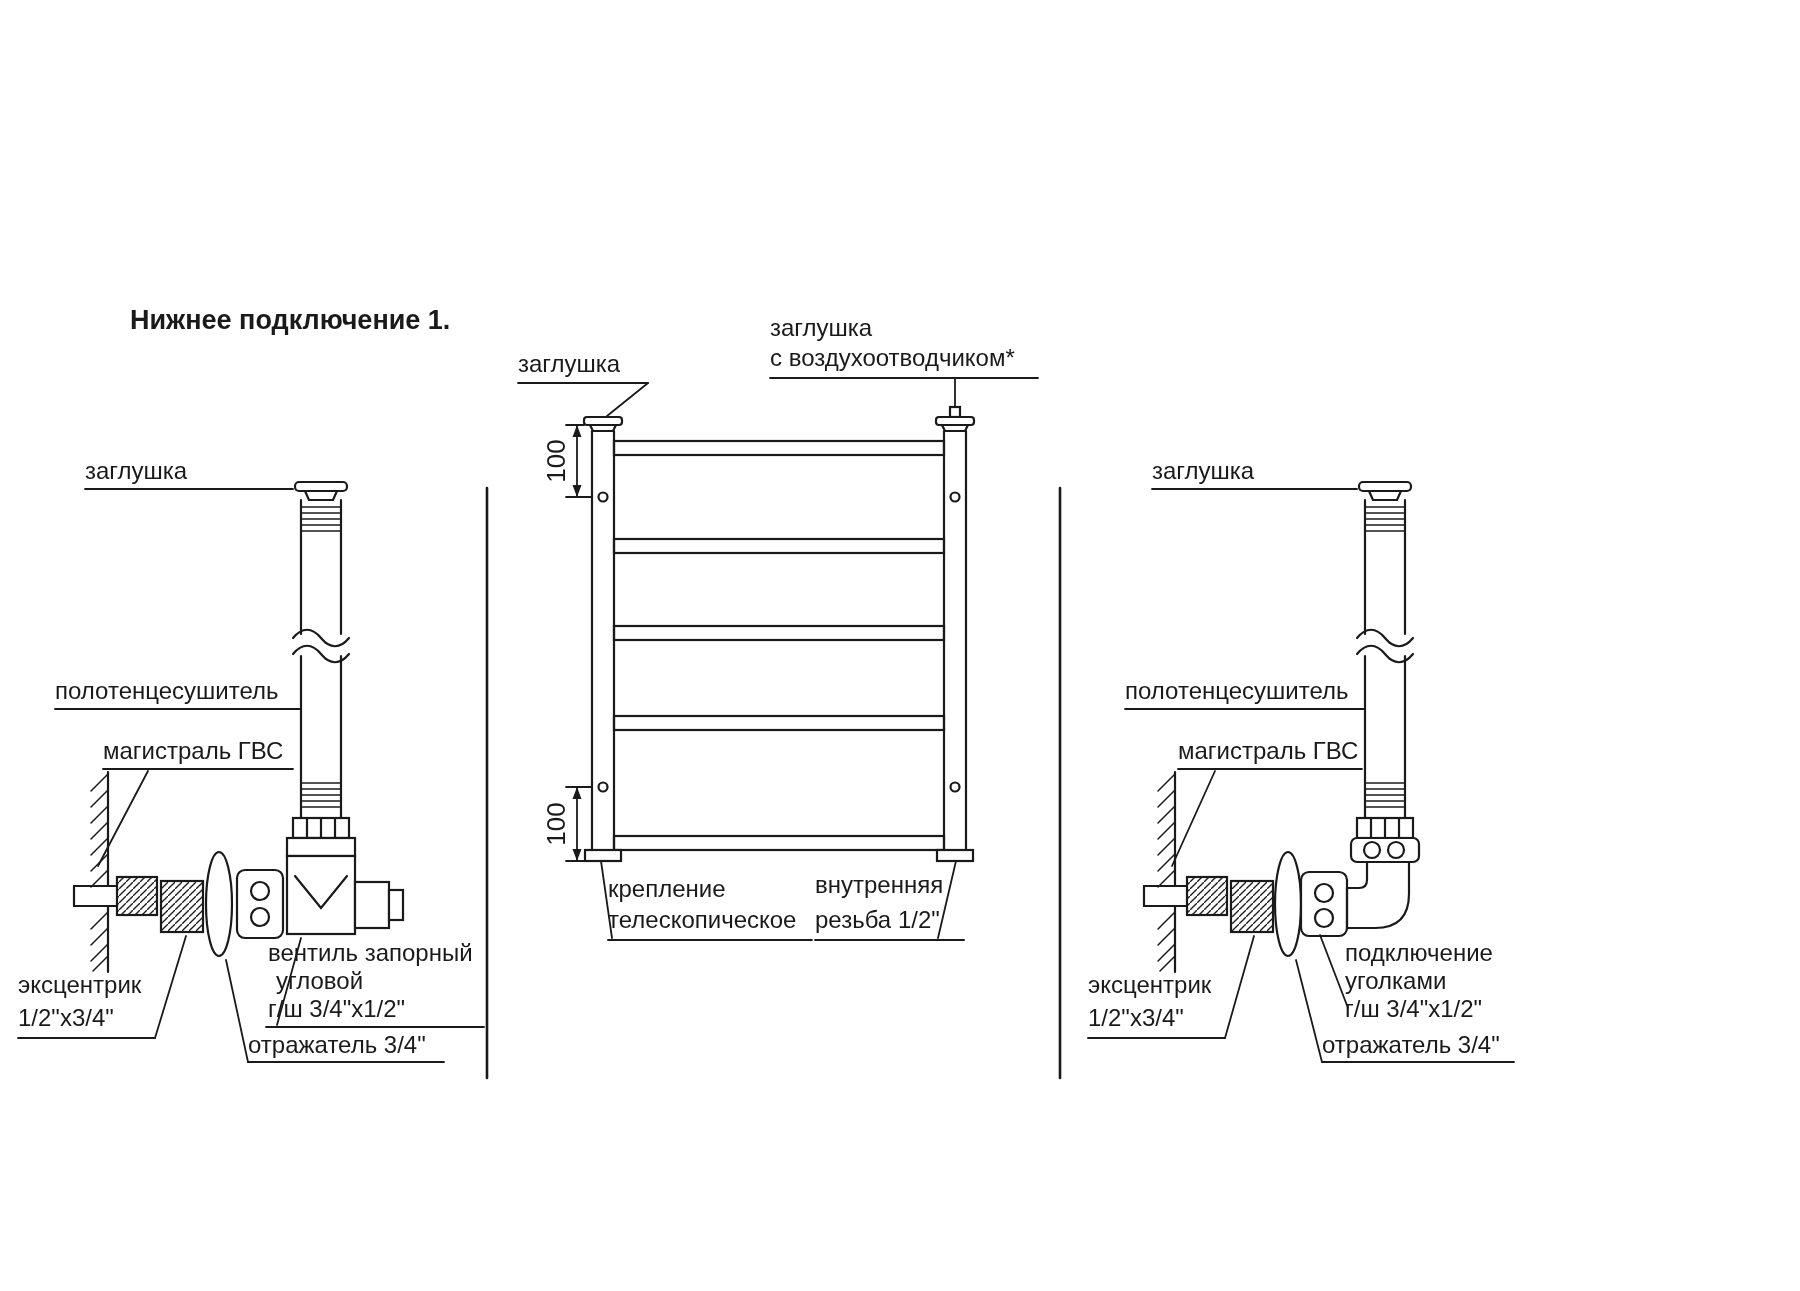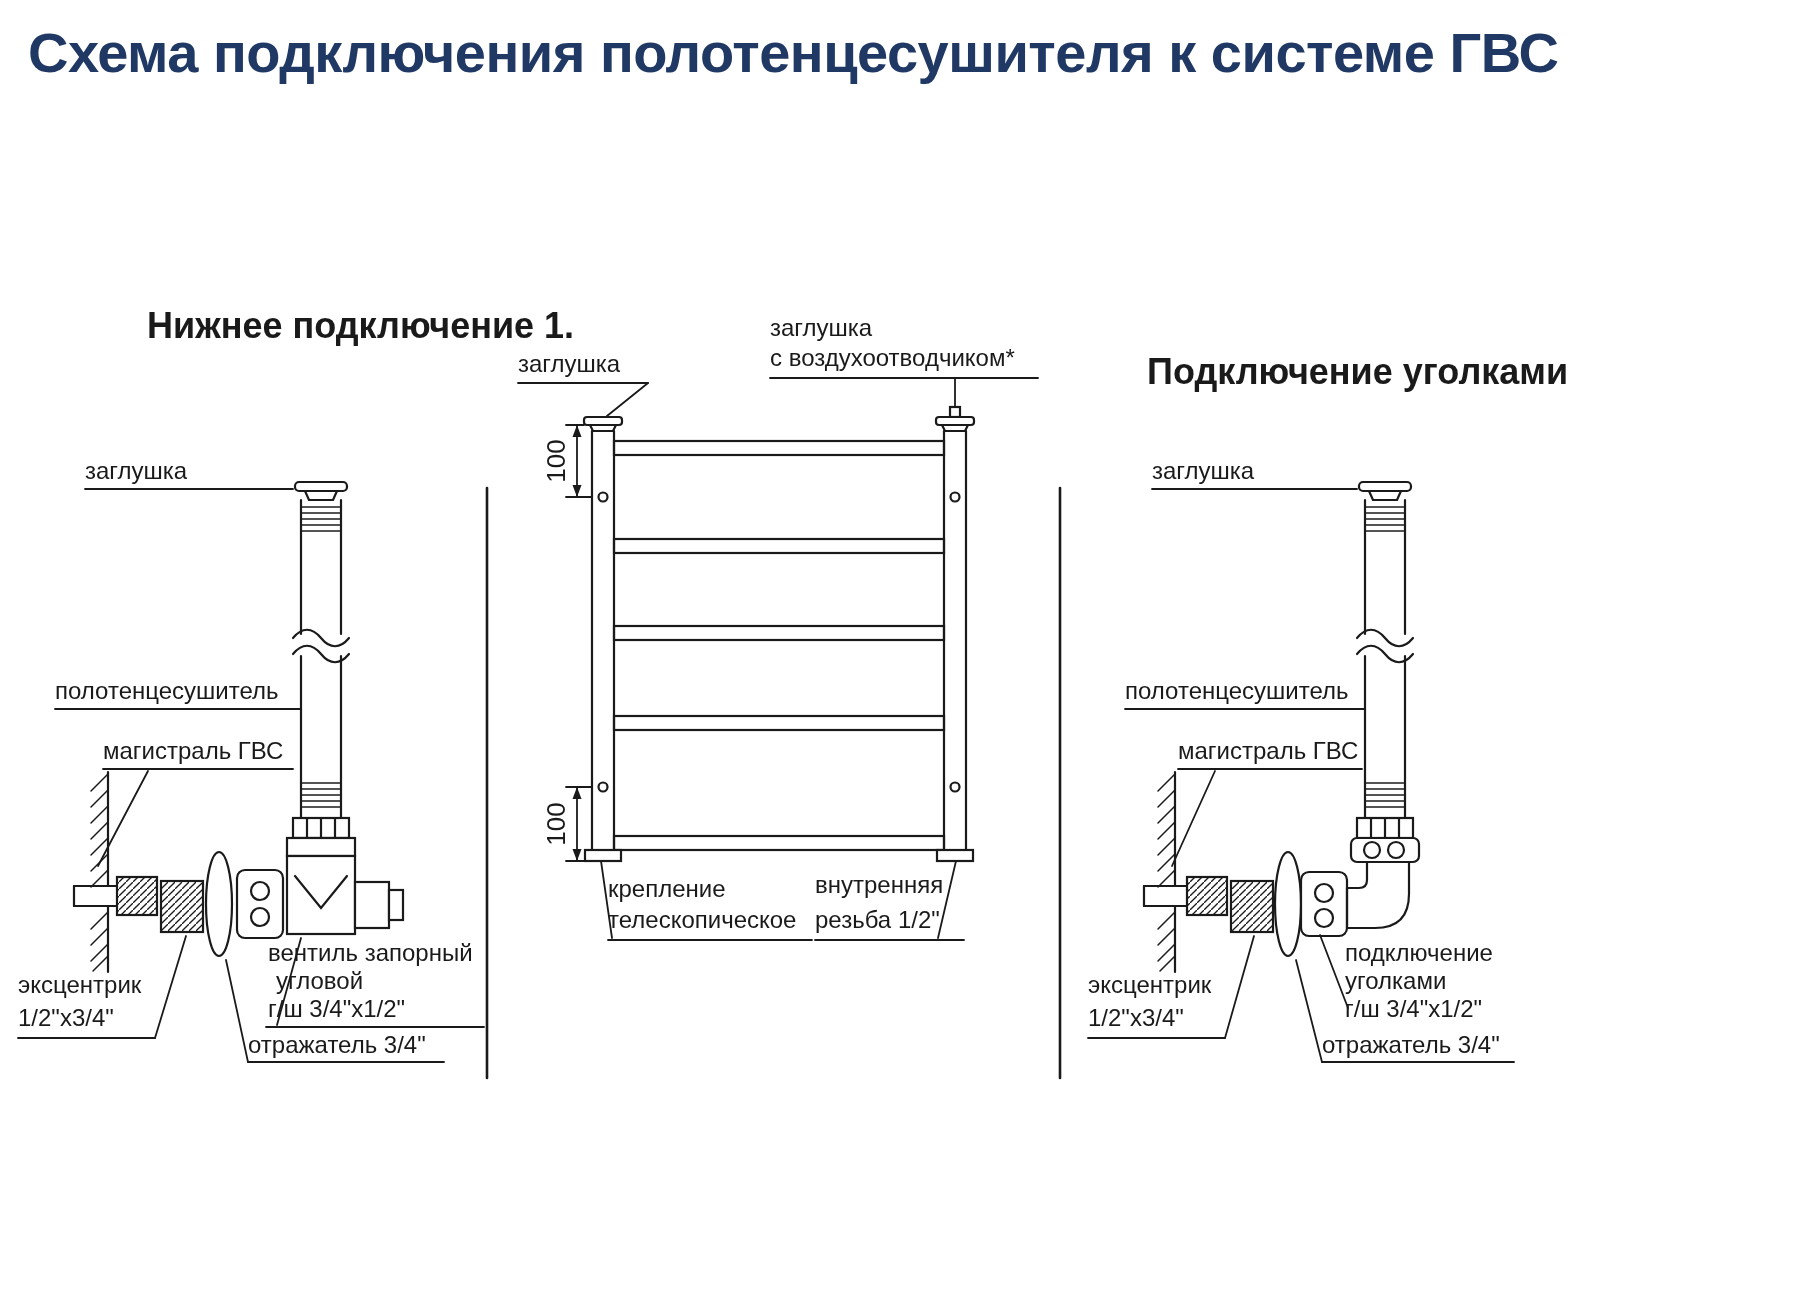--- a/index.html
+++ b/index.html
@@ -1,20 +1,20 @@
 <!DOCTYPE html>
 <html><head>
 <meta charset="utf-8">
 <style>
   * { margin:0; padding:0; box-sizing:border-box; }
   html,body { background:#ffffff; }
   body { font-family:"Liberation Sans", sans-serif; }
   .page { position:relative; width:1800px; height:1291px; background:#fff; overflow:hidden; }
   .title { position:absolute; left:28px; top:20px; font-size:56px; font-weight:bold; color:#203864; white-space:nowrap; letter-spacing:-0.5px; }
-  .hdg { position:absolute; width:345px; text-align:center; font-size:36px; font-weight:bold; color:#1a1a1a; white-space:nowrap; line-height:1.1;margin-left:17px; }
+  .hdg { position:absolute; width:345px; text-align:left; font-size:27px; font-weight:bold; color:#1a1a1a; white-space:nowrap; line-height:1.1; }
   .lbl { position:absolute; font-size:24px; color:#1a1a1a; white-space:nowrap; line-height:1.05; }
   .dim { position:absolute; width:44px; height:44px; line-height:44px; text-align:center; font-size:26px; color:#1a1a1a; transform:rotate(-90deg); }
   svg.art { position:absolute; left:0; top:0; width:1800px; height:1291px; }
 </style>
 </head>
 <body>
 
 <div class="page">
 
   <svg class="art" viewBox="0 0 1800 1291" xmlns="http://www.w3.org/2000/svg">
@@ -225,24 +225,22 @@
         <line x1="1088" y1="1038" x2="1225" y2="1038"></line>
         <line x1="1225" y1="1038" x2="1254" y2="936"></line>
         <line x1="1320" y1="935" x2="1348" y2="1008"></line>
         <line x1="1322" y1="1062" x2="1514" y2="1062"></line>
         <line x1="1322" y1="1062" x2="1296" y2="960"></line>
       </g>
 
     </g>
   </svg>
 
-  <h1 class="title">Схема подключения полотенцесушителя к системе ГВС</h1>
 
   <div class="hdg" style="left:130px;top:306px">Нижнее подключение 1.</div>
-  <div class="hdg" style="left:1130px;top:352px">Подключение уголками</div>
 
   <div class="lbl" style="left:85px;top:458px">заглушка</div>
   <div class="lbl" style="left:55px;top:678px">полотенцесушитель</div>
   <div class="lbl" style="left:103px;top:738px">магистраль ГВС</div>
   <div class="lbl" style="left:18px;top:972px">эксцентрик</div>
   <div class="lbl" style="left:18px;top:1005px">1/2"х3/4"</div>
   <div class="lbl" style="left:268px;top:940px">вентиль запорный</div>
   <div class="lbl" style="left:276px;top:968px">угловой</div>
   <div class="lbl" style="left:268px;top:996px">г/ш 3/4"х1/2"</div>
   <div class="lbl" style="left:248px;top:1032px">отражатель 3/4"</div>

